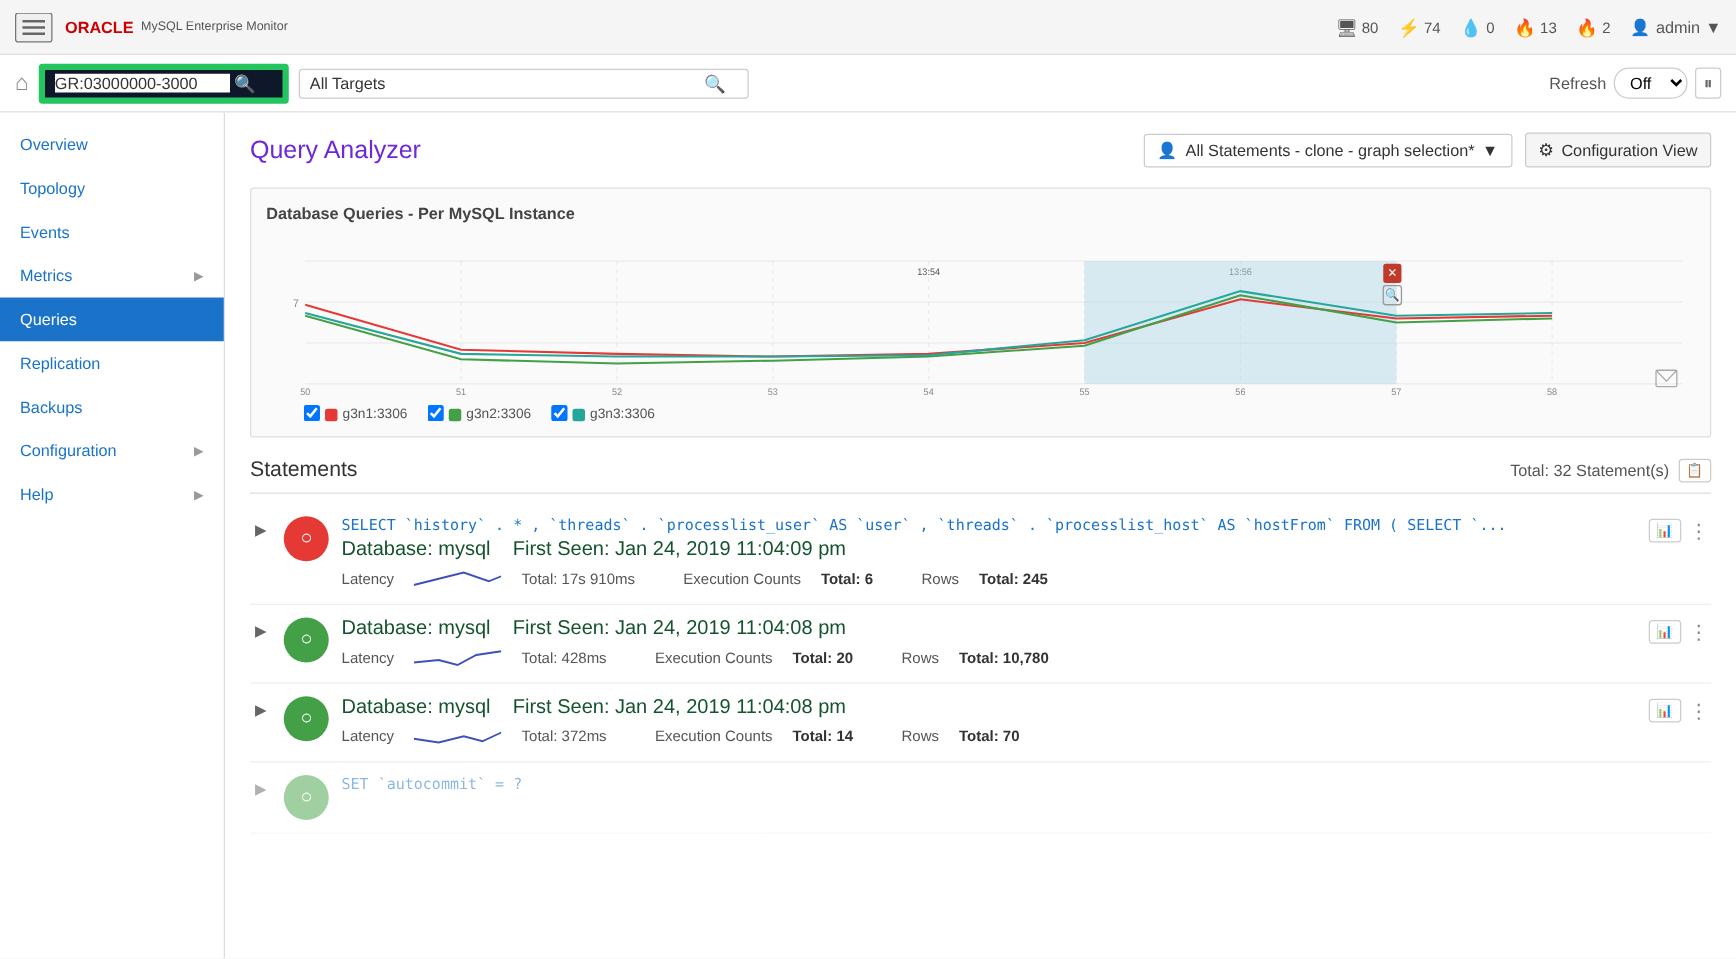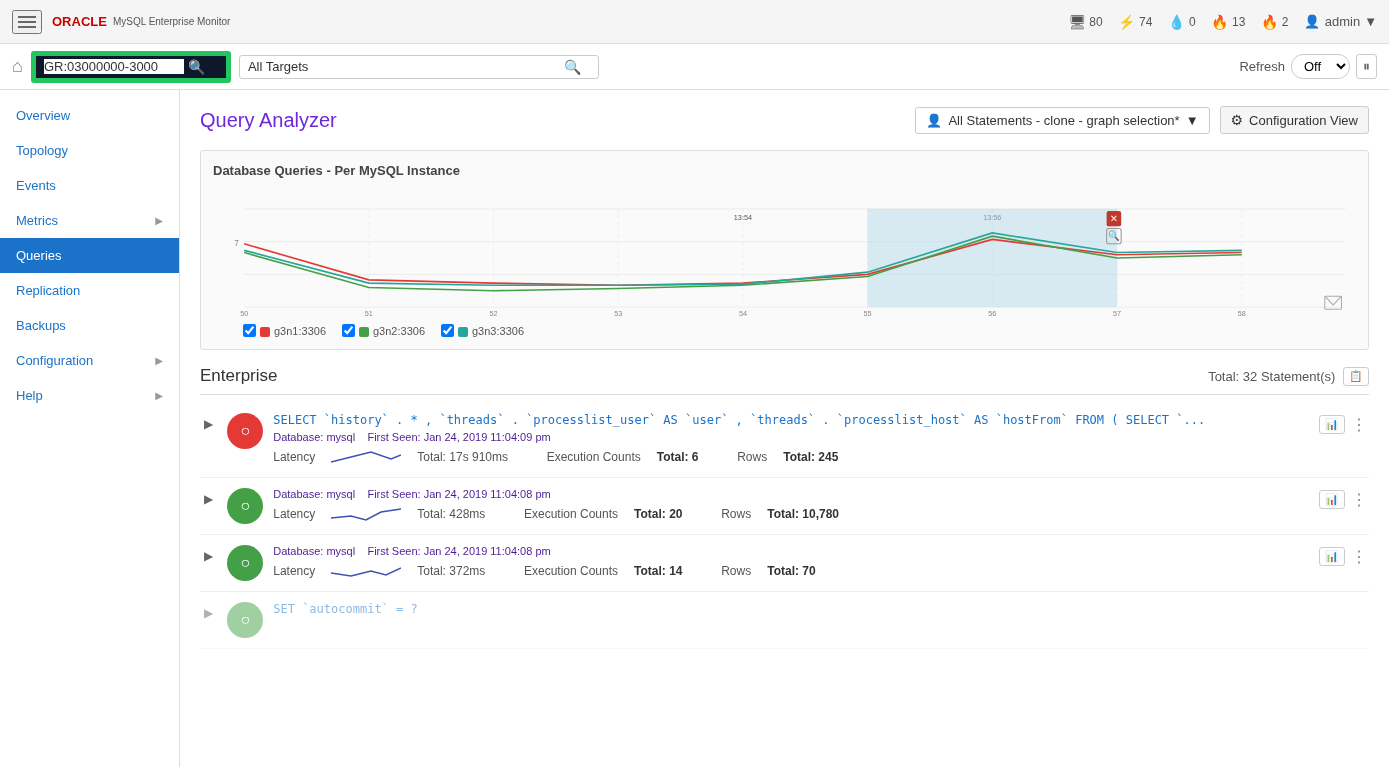--- a/index.html
+++ b/index.html
@@ -224,21 +224,21 @@
     .stmt-query {
       font-family: monospace;
       font-size: 12px;
       color: #1a73c8;
       white-space: nowrap;
       overflow: hidden;
       text-overflow: ellipsis;
       margin-bottom: 4px;
       cursor: pointer;
     }
-    .stmt-meta { font-size: 11px; color: #4c1d95; margin-bottom: 4px; }
+    .stmt-meta { font-size: 16px; color: #14532d; margin-bottom: 4px; }
     .stmt-stats { display: flex; align-items: center; gap: 16px; font-size: 12px; color: #555; }
     .stmt-stats strong { color: #333; }
     .stmt-actions { display: flex; align-items: flex-start; gap: 4px; padding-top: 2px; }
     .stmt-action-btn {
       background: none;
       border: 1px solid #ccc;
       border-radius: 3px;
       padding: 2px 5px;
       cursor: pointer;
       font-size: 11px;
@@ -446,21 +446,21 @@
         </div>
         <div class="legend-item">
           <input type="checkbox" checked="" style="">
           <div class="legend-dot" style="background:#26a69a;"></div>
           <span>g3n3:3306</span>
         </div>
       </div>
     </div>
 
     <div class="statements-header">
-      <span class="statements-title">Enterprise</span>
+      <span class="statements-title">Statements</span>
       <div class="statements-total">
         <span>Total: 32 Statement(s)</span>
         <button class="stmt-action-btn">
           <span>📋</span>
         </button>
       </div>
     </div>
 
     <div class="stmt-row">
       <span class="stmt-expand">▶</span>

